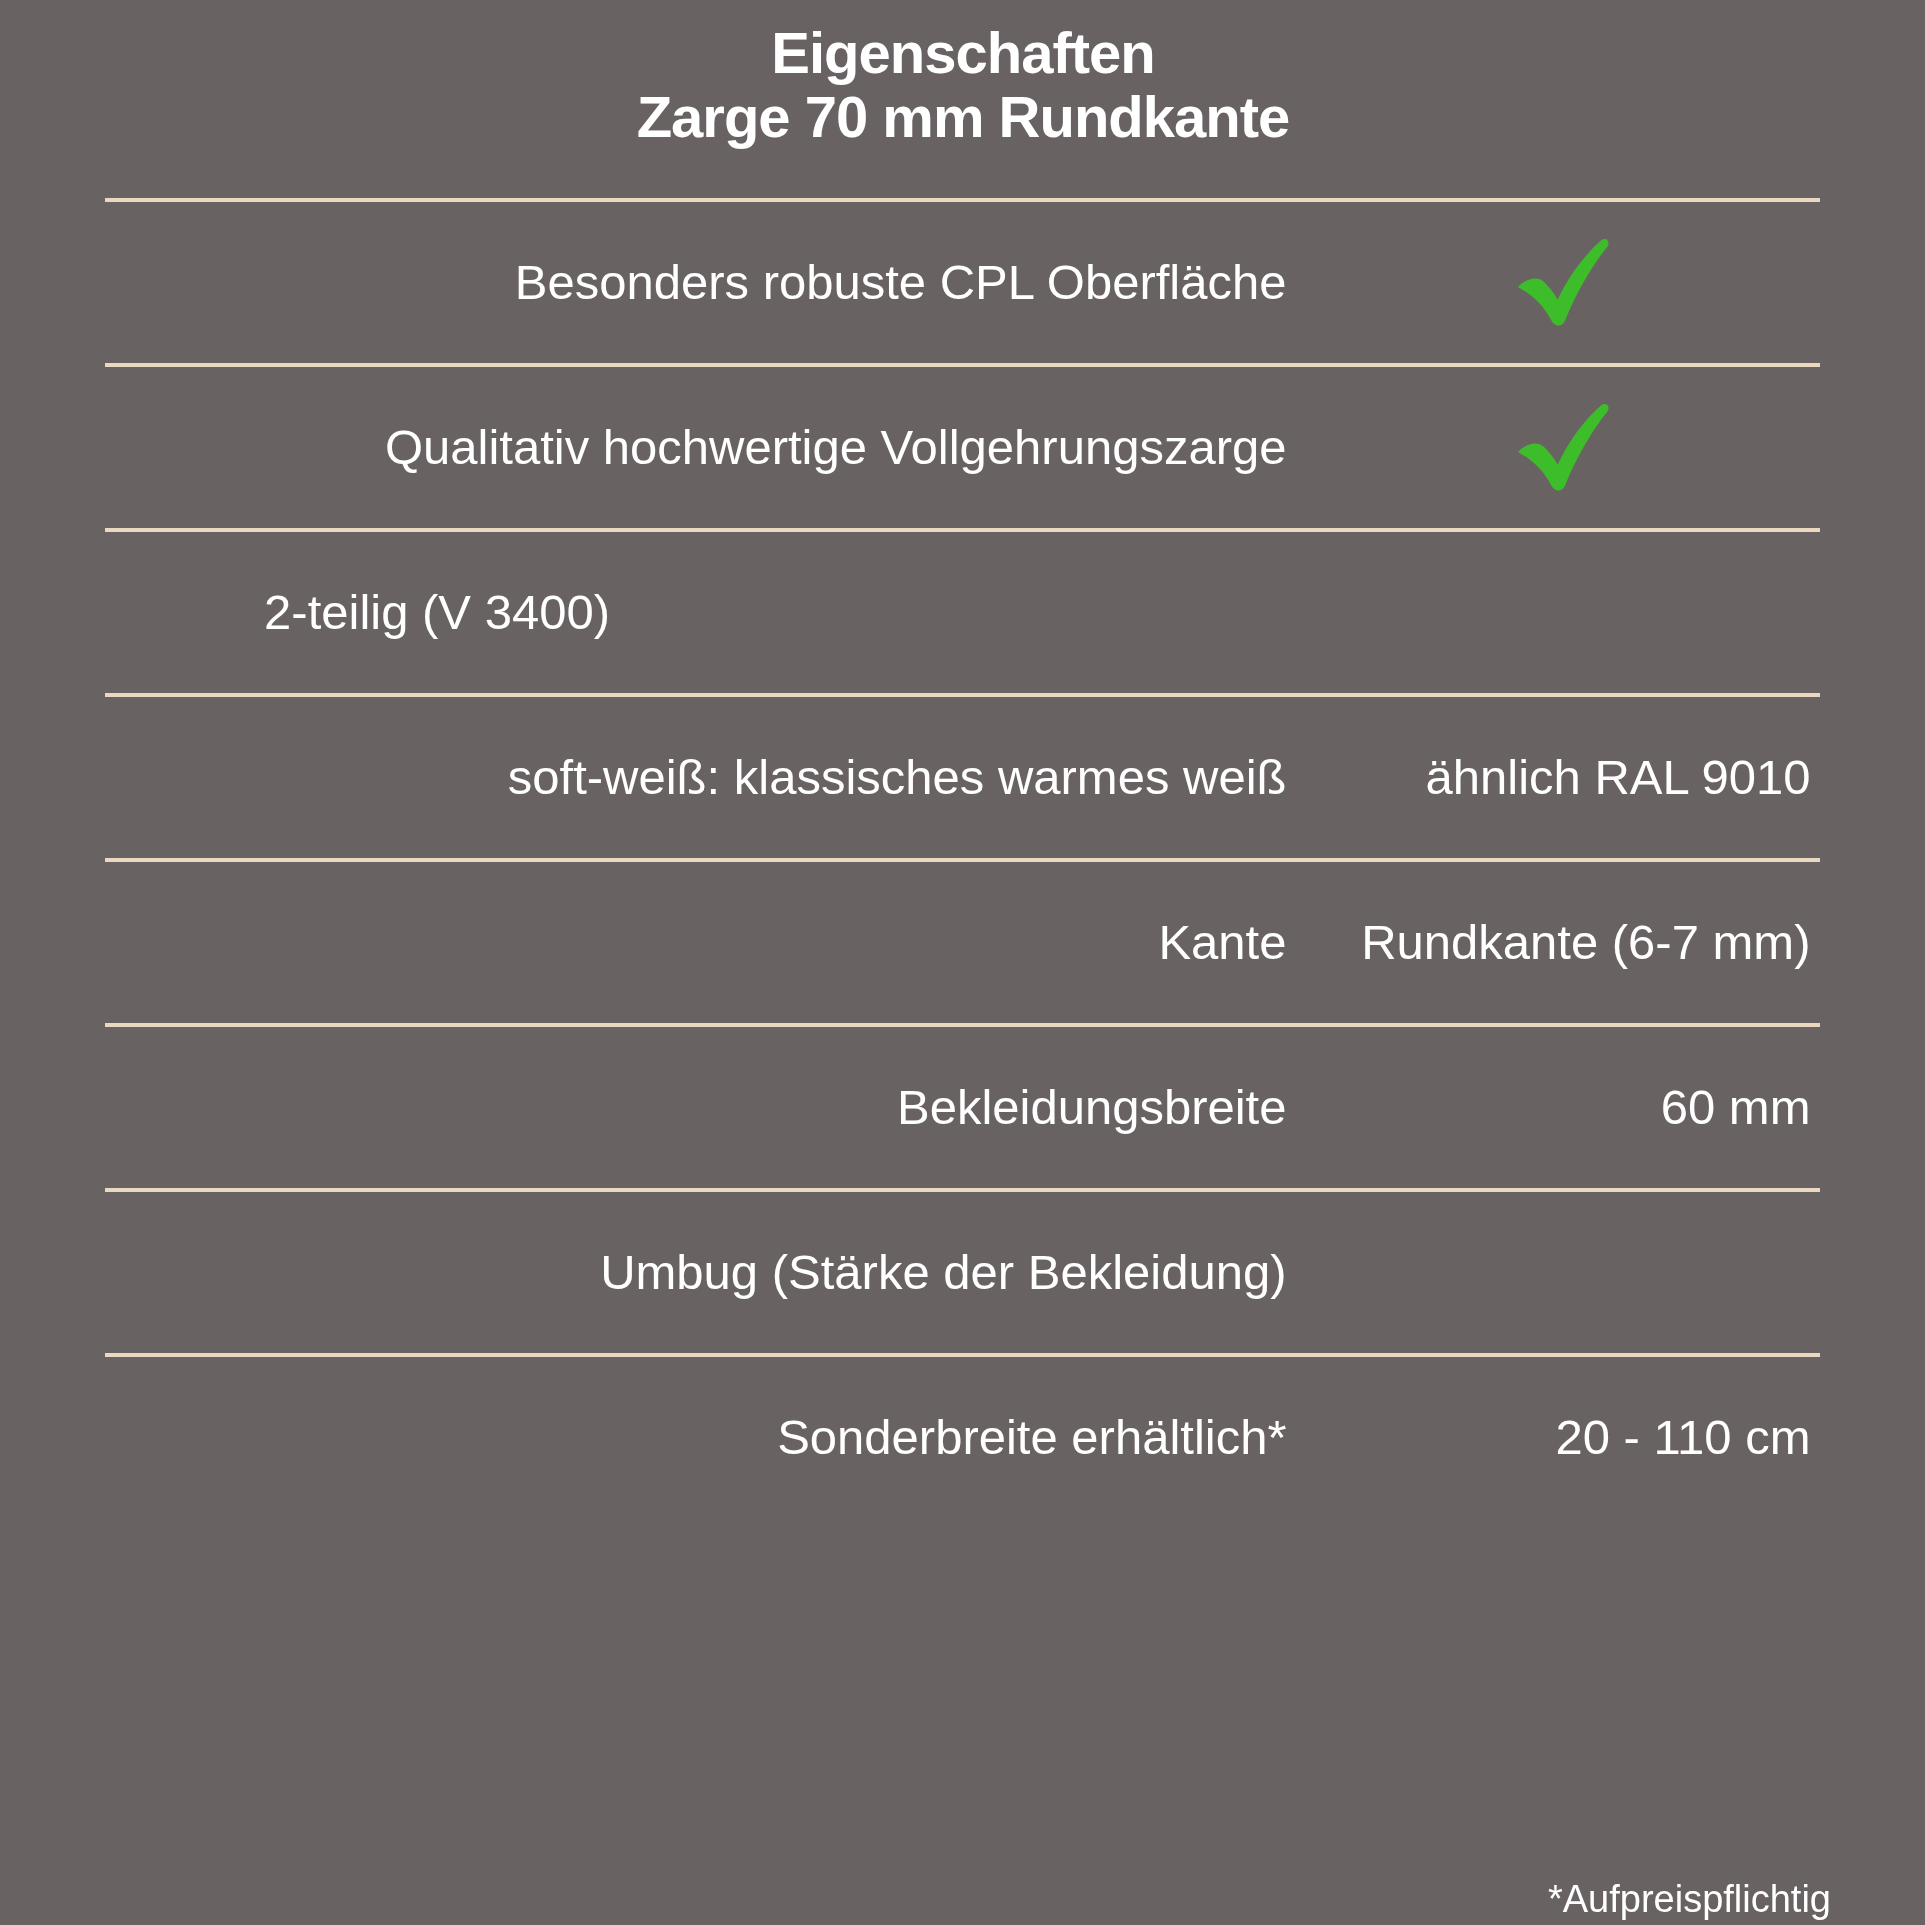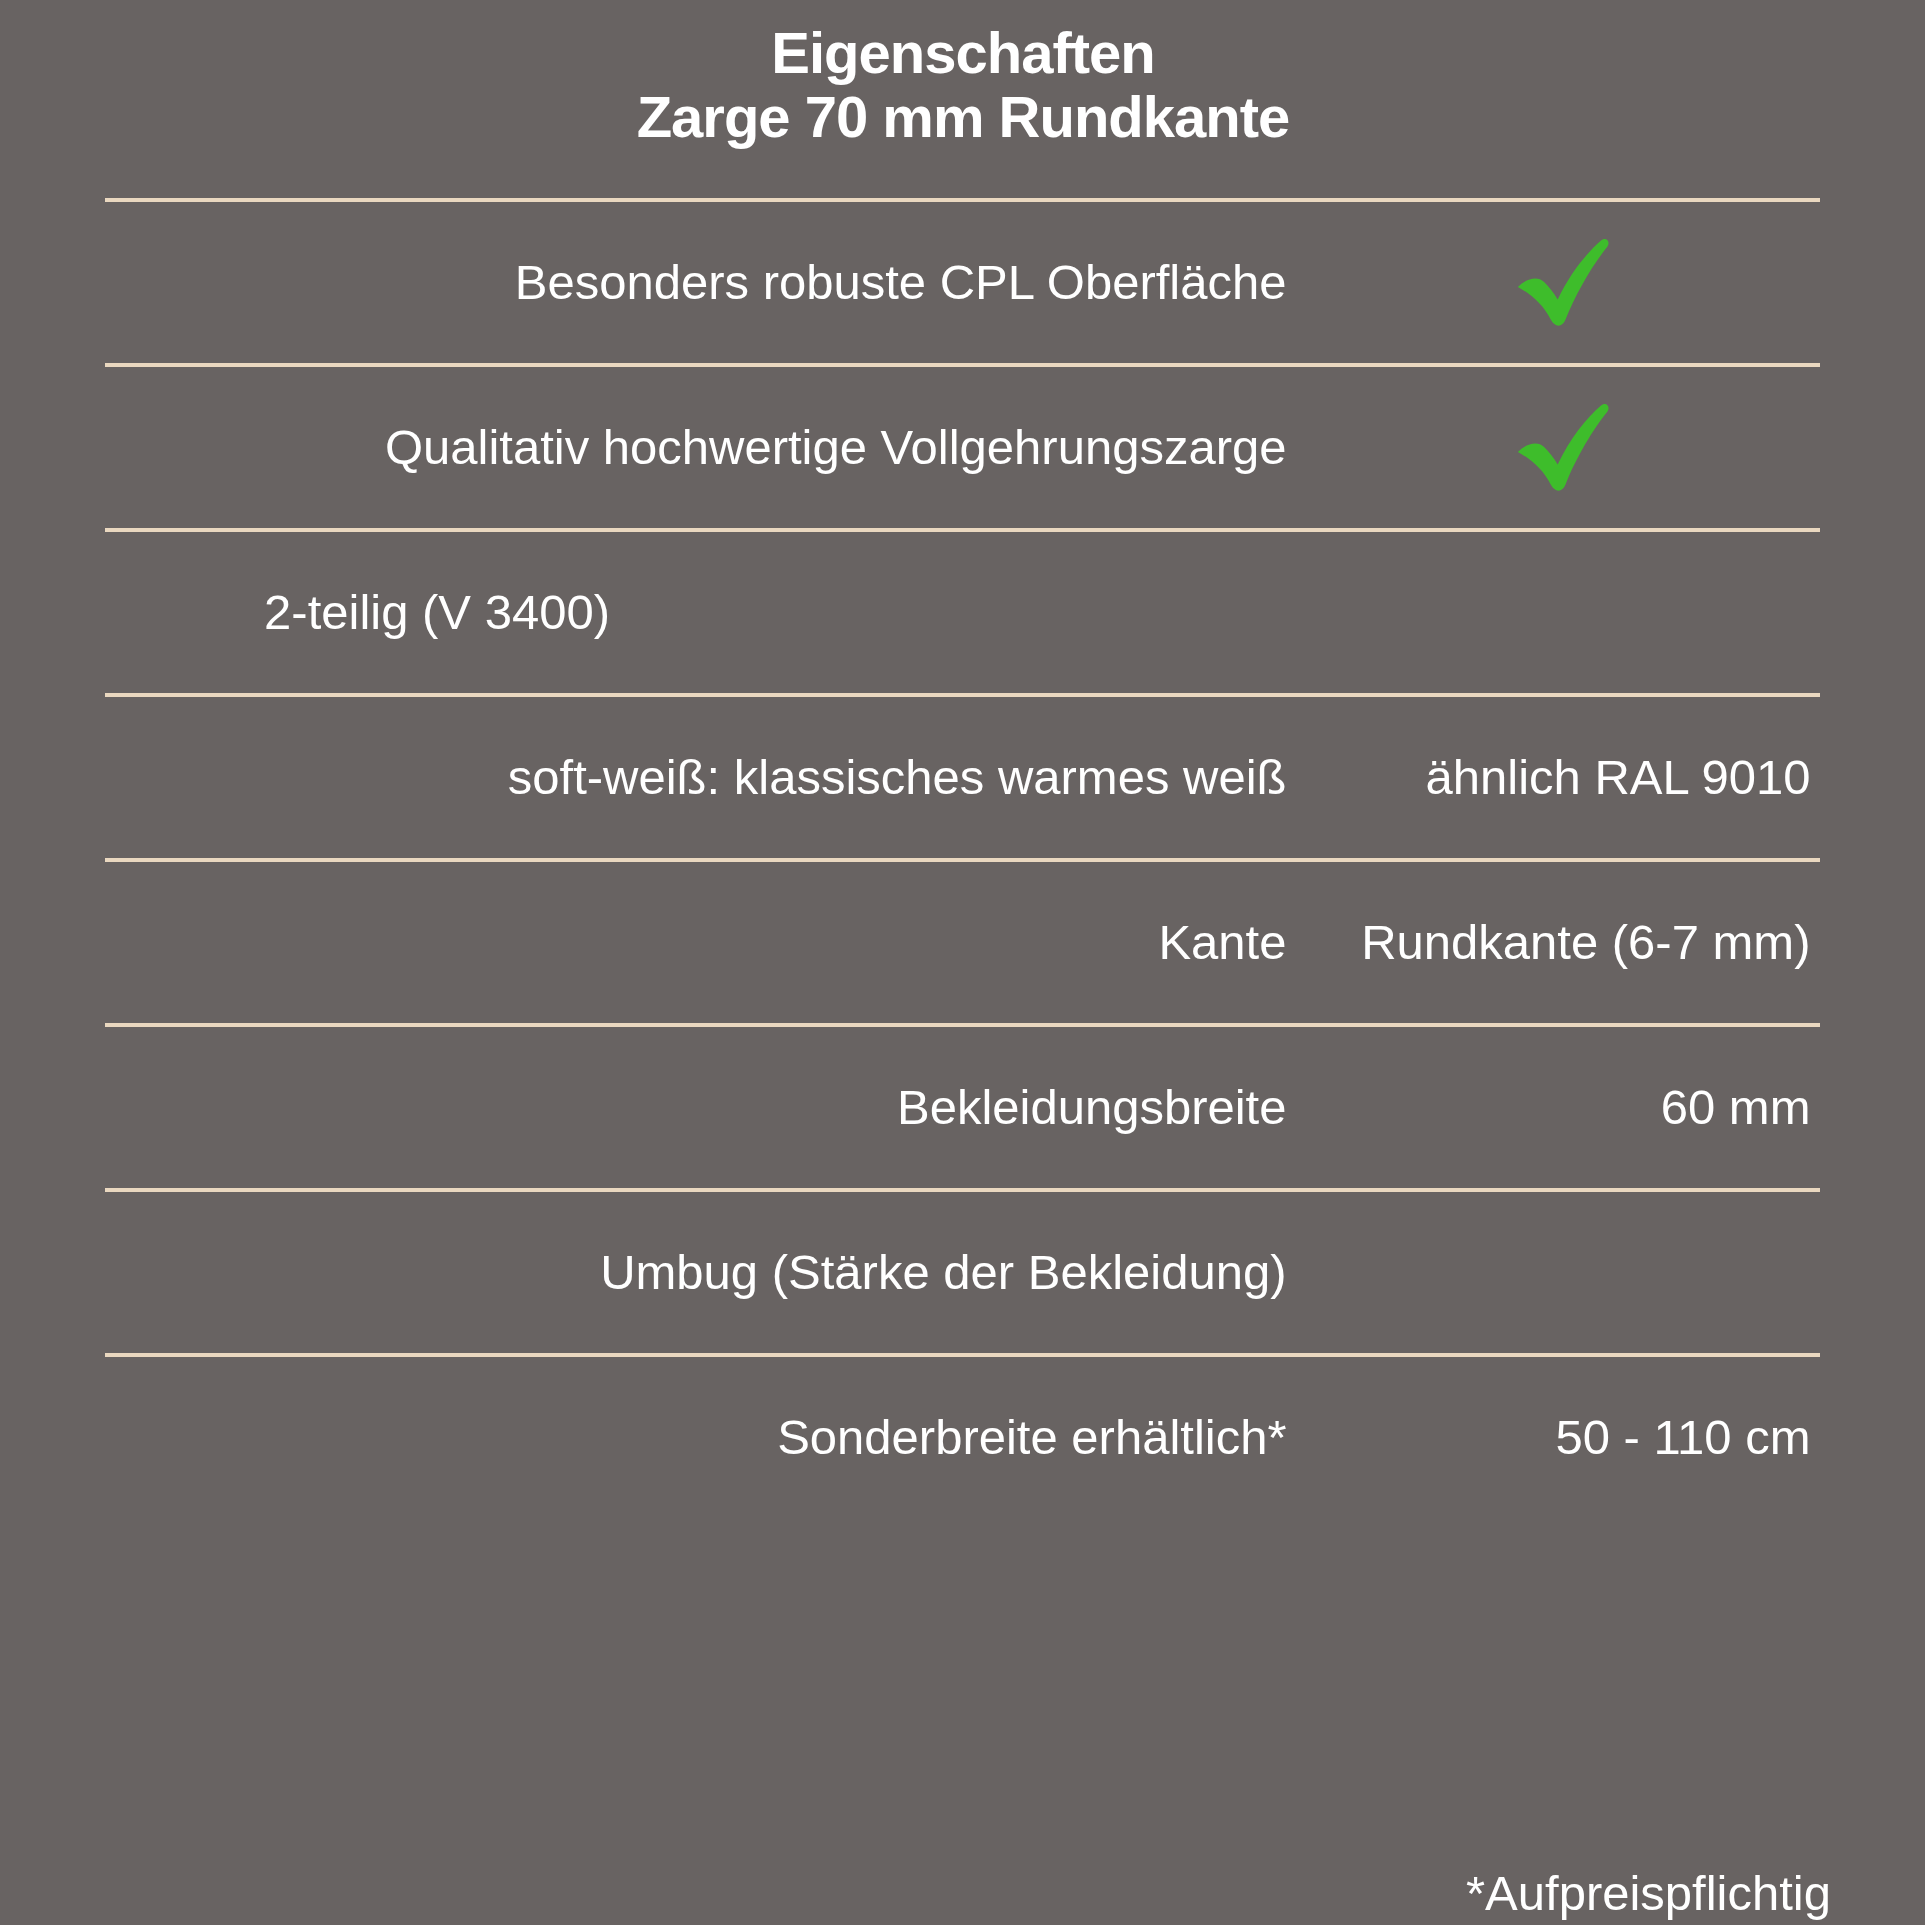--- a/index.html
+++ b/index.html
@@ -57,21 +57,21 @@
     display:block;
     margin:0 auto;
     width:97px;
     height:90px;
     fill:var(--check-green);
   }
   .footnote{
     position:absolute;
     right:95px;
     bottom:4.8px;
-    font-size:49px;
+    font-size:38px;
     text-align:left;
   }
 </style>
 </head>
 <body>
 
 <div class="page">
 
   <header class="title">
     <div>Eigenschaften</div>
@@ -118,21 +118,21 @@
       <div class="cell value">60 mm</div>
     </div>
 
     <div class="row">
       <div class="cell label">Umbug (Stärke der Bekleidung)</div>
     </div>
 
 
     <div class="row">
       <div class="cell label">Sonderbreite erhältlich*</div>
-      <div class="cell value">50 - 110 cm</div>
+      <div class="cell value">20 - 110 cm</div>
     </div>
 
   </div>
 
   <div class="footnote">*Aufpreispflichtig</div>
 
 </div>
 
 
 </body></html>

